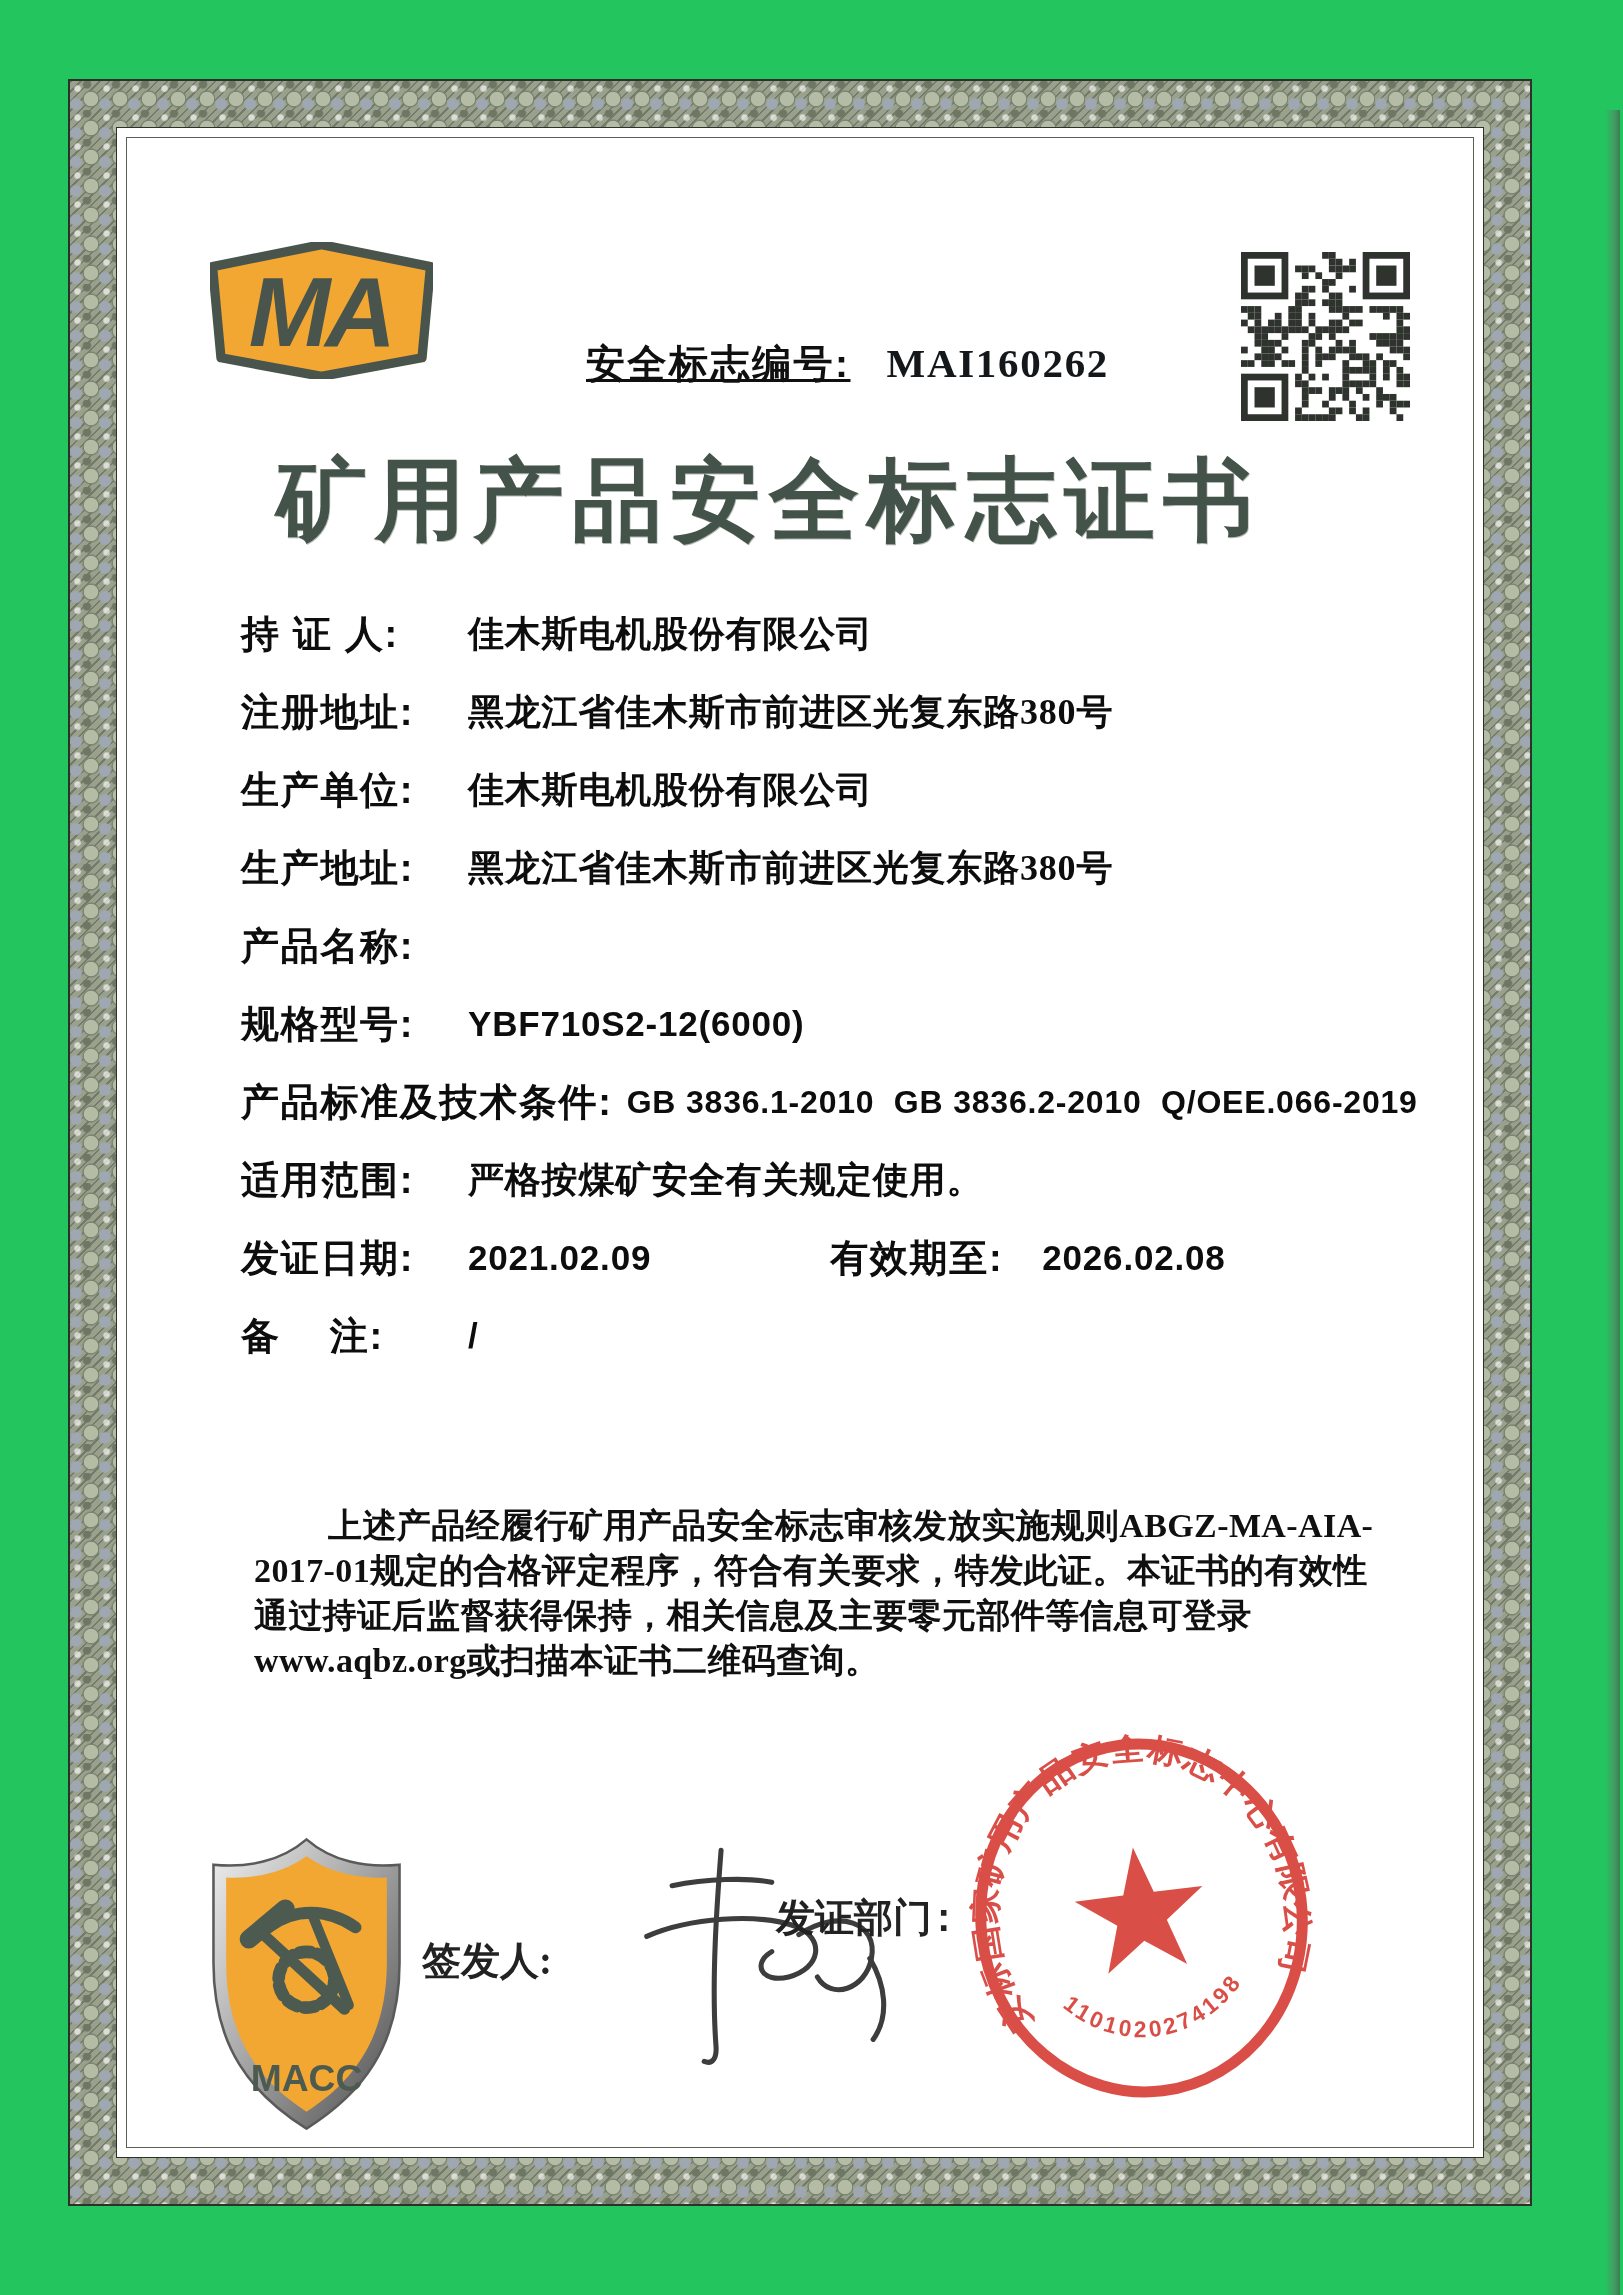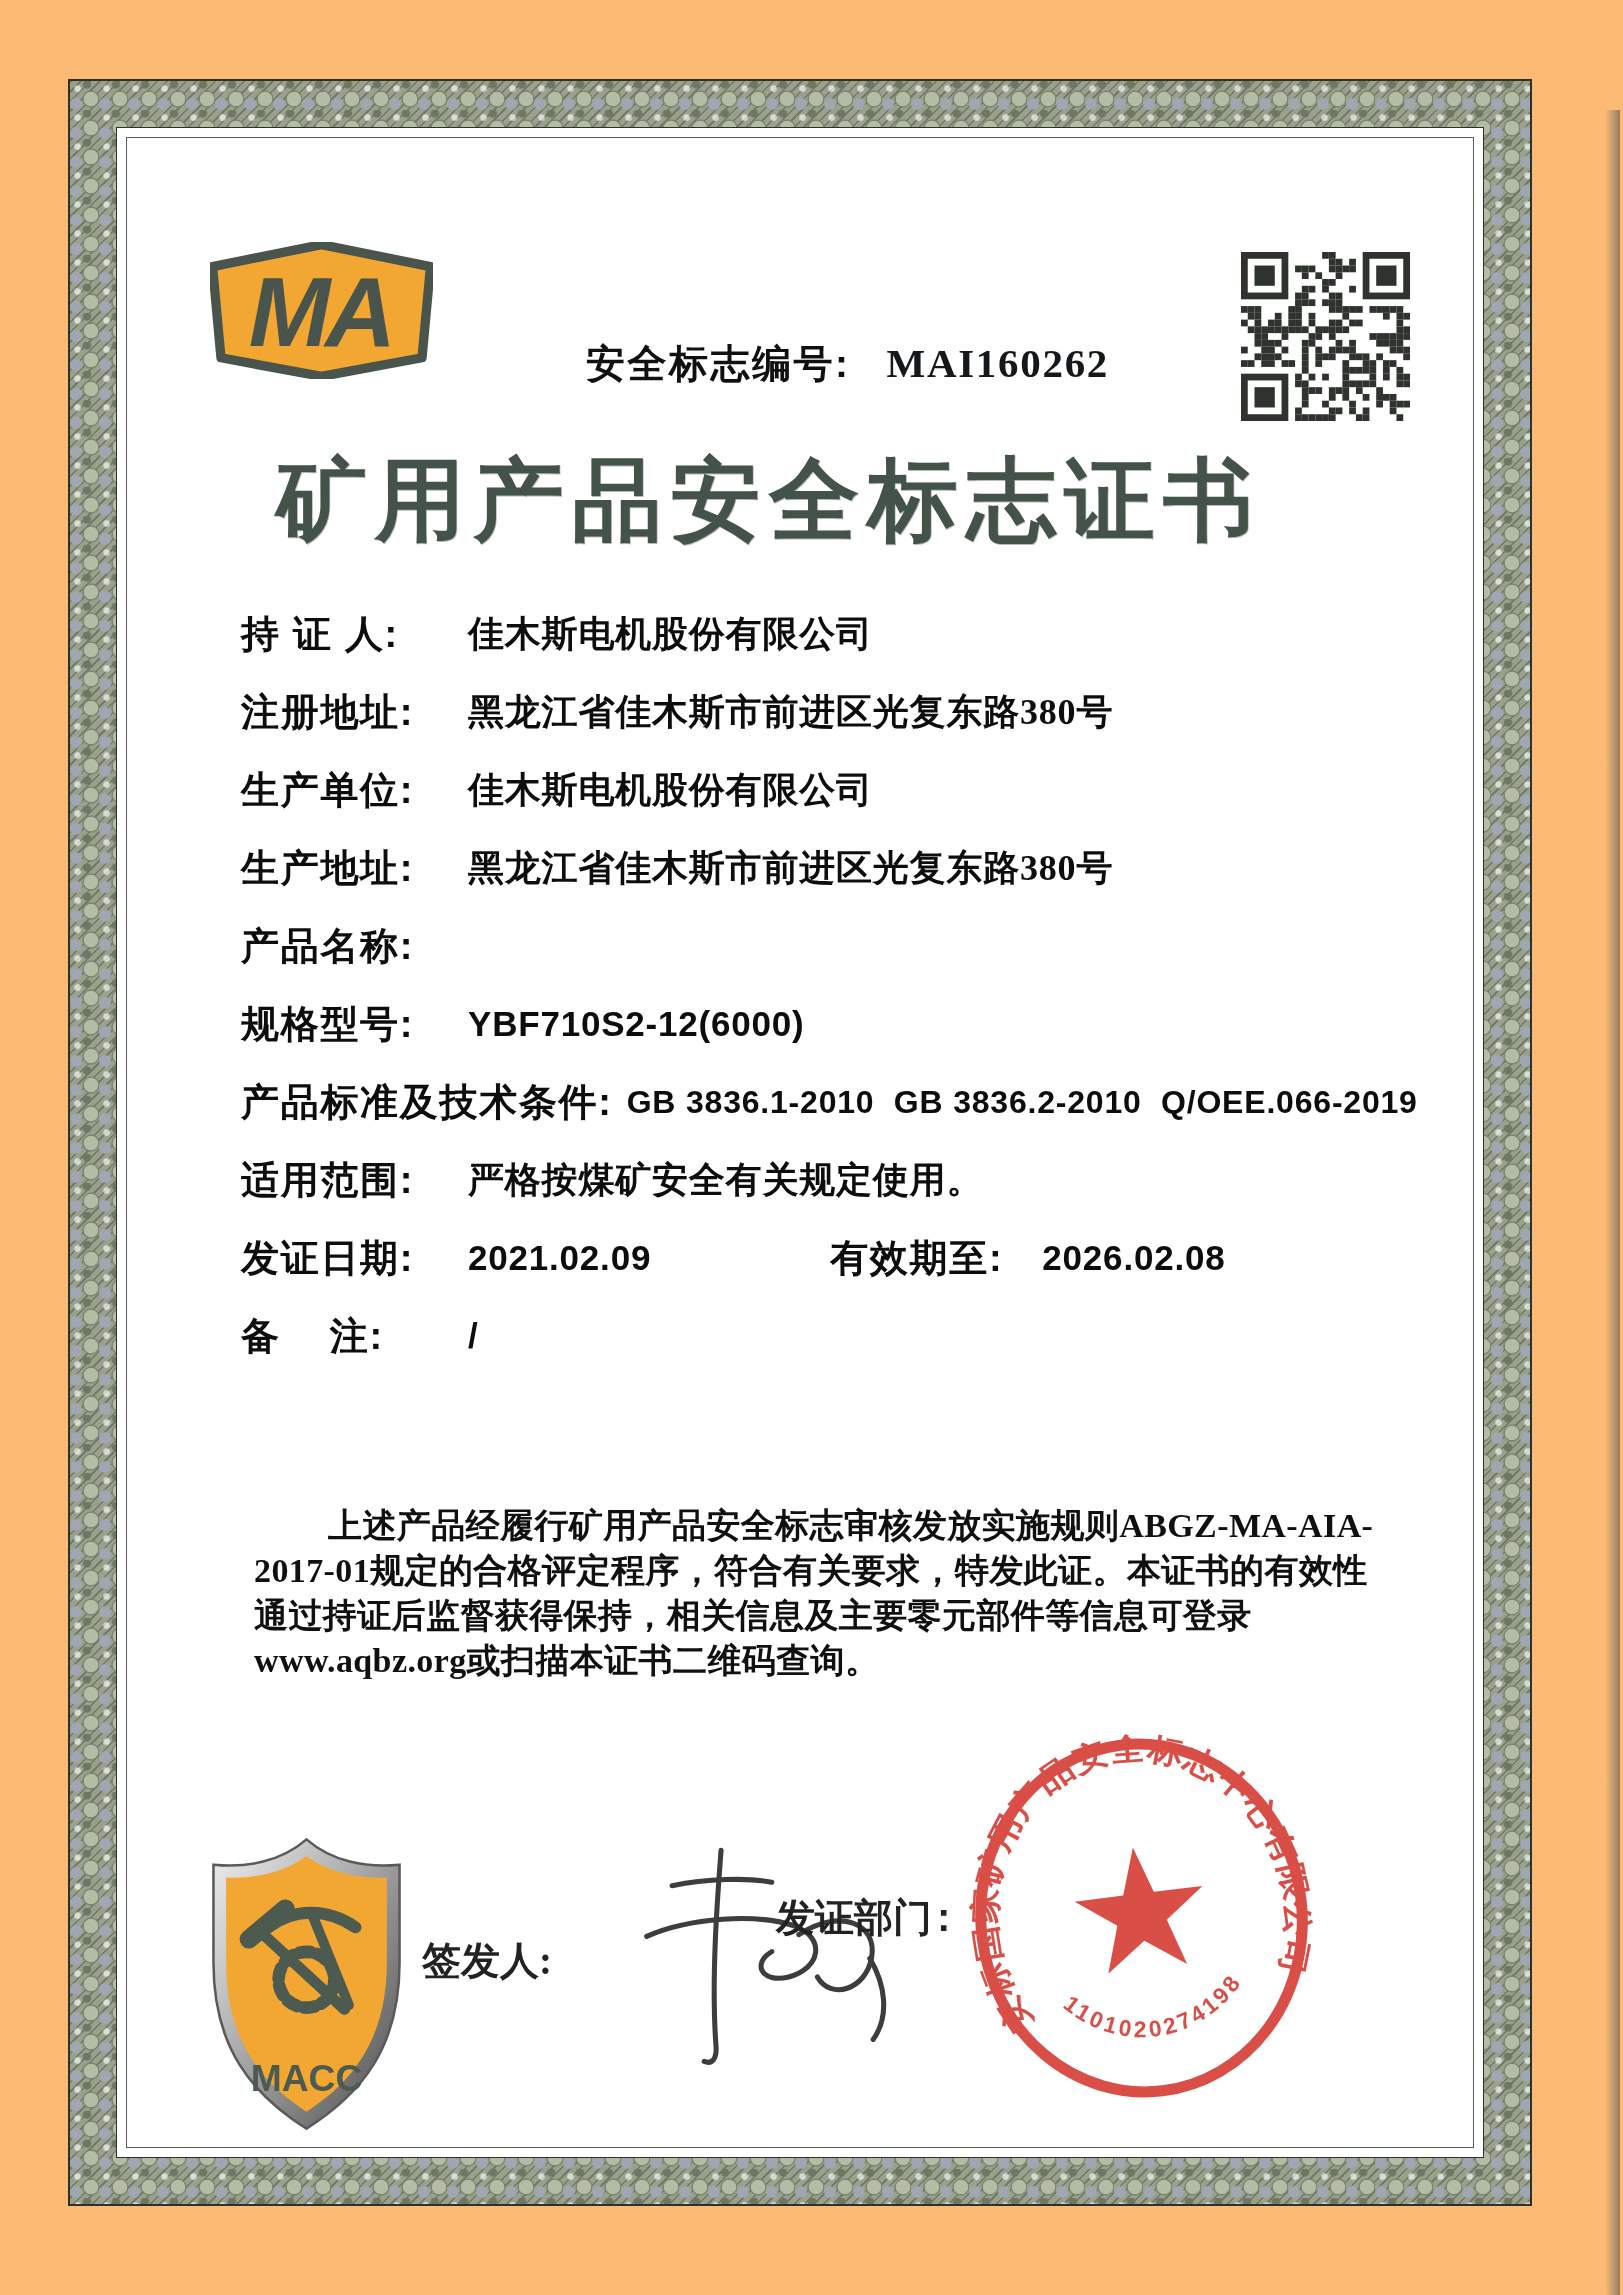--- a/index.html
+++ b/index.html
@@ -1,17 +1,17 @@
 <!DOCTYPE html>
 <html style="font-size:13.5px"><head>
 <meta charset="utf-8">
 <style>
   html,body{margin:0;padding:0;background:#ffffff;}
   .page{
-    position:relative;width:1623px;height:2295px;background:#fdba74;overflow:hidden;
+    position:relative;width:1623px;height:2295px;background:#22c55e;overflow:hidden;
     font-family:"Liberation Sans",sans-serif;color:#141414;
   }
   
   .frame-band{
     position:absolute;left:68px;top:79px;width:1464px;height:2127px;box-sizing:border-box;
     border:2.5px solid #2c3129;
     background-color:#99a18c;
     background-image:
       radial-gradient(circle at 7.6px 7.6px, rgba(255,255,255,.65) 0 2.5px, rgba(255,255,255,0) 4.2px),
       radial-gradient(circle at 21px 18px, #b4bca6 0 6.8px, #77816d 7.6px, rgba(0,0,0,0) 9.3px),
@@ -28,21 +28,21 @@
     position:absolute;left:9.3px;top:9.3px;right:9.3px;bottom:9.3px;
     border:1.7px solid #595f52;box-sizing:border-box;
   }
   .scan-shadow-right{
     position:absolute;right:3.4px;top:110px;bottom:0;width:15px;
     background:linear-gradient(to right, rgba(0,0,0,0), rgba(110,110,110,.45) 60%, rgba(70,70,70,.55));
   }
   
   .ma-badge{position:absolute;left:210px;top:242px;width:223px;height:137px;}
   .mark-number-line{position:absolute;left:586px;top:337px;display:flex;align-items:baseline;}
-  .mark-number-label{font-size:39px;font-weight:bold;letter-spacing:2.5px;color:#101010;}
+  .mark-number-label{font-size:39px;font-weight:bold;letter-spacing:2.5px;color:#101010;text-decoration:underline;}
   .mark-number-value{font-family:"Liberation Serif",serif;font-size:41px;font-weight:bold;margin-left:36px;letter-spacing:1.7px;color:#15181a;}
   .qr{position:absolute;left:1241px;top:252px;width:169px;height:169px;}
   .cert-title{
     position:absolute;left:0;right:85px;top:440px;text-align:center;
     font-family:"Liberation Serif",serif;font-weight:bold;font-size:90px;letter-spacing:8.5px;color:#44534a;
     text-shadow:0.8px 0.8px 0 rgba(40,60,50,.35);
   }
   
   .fields{position:absolute;left:241px;top:595px;width:1184px;}
   .row{height:78px;display:flex;align-items:center;white-space:pre;}

